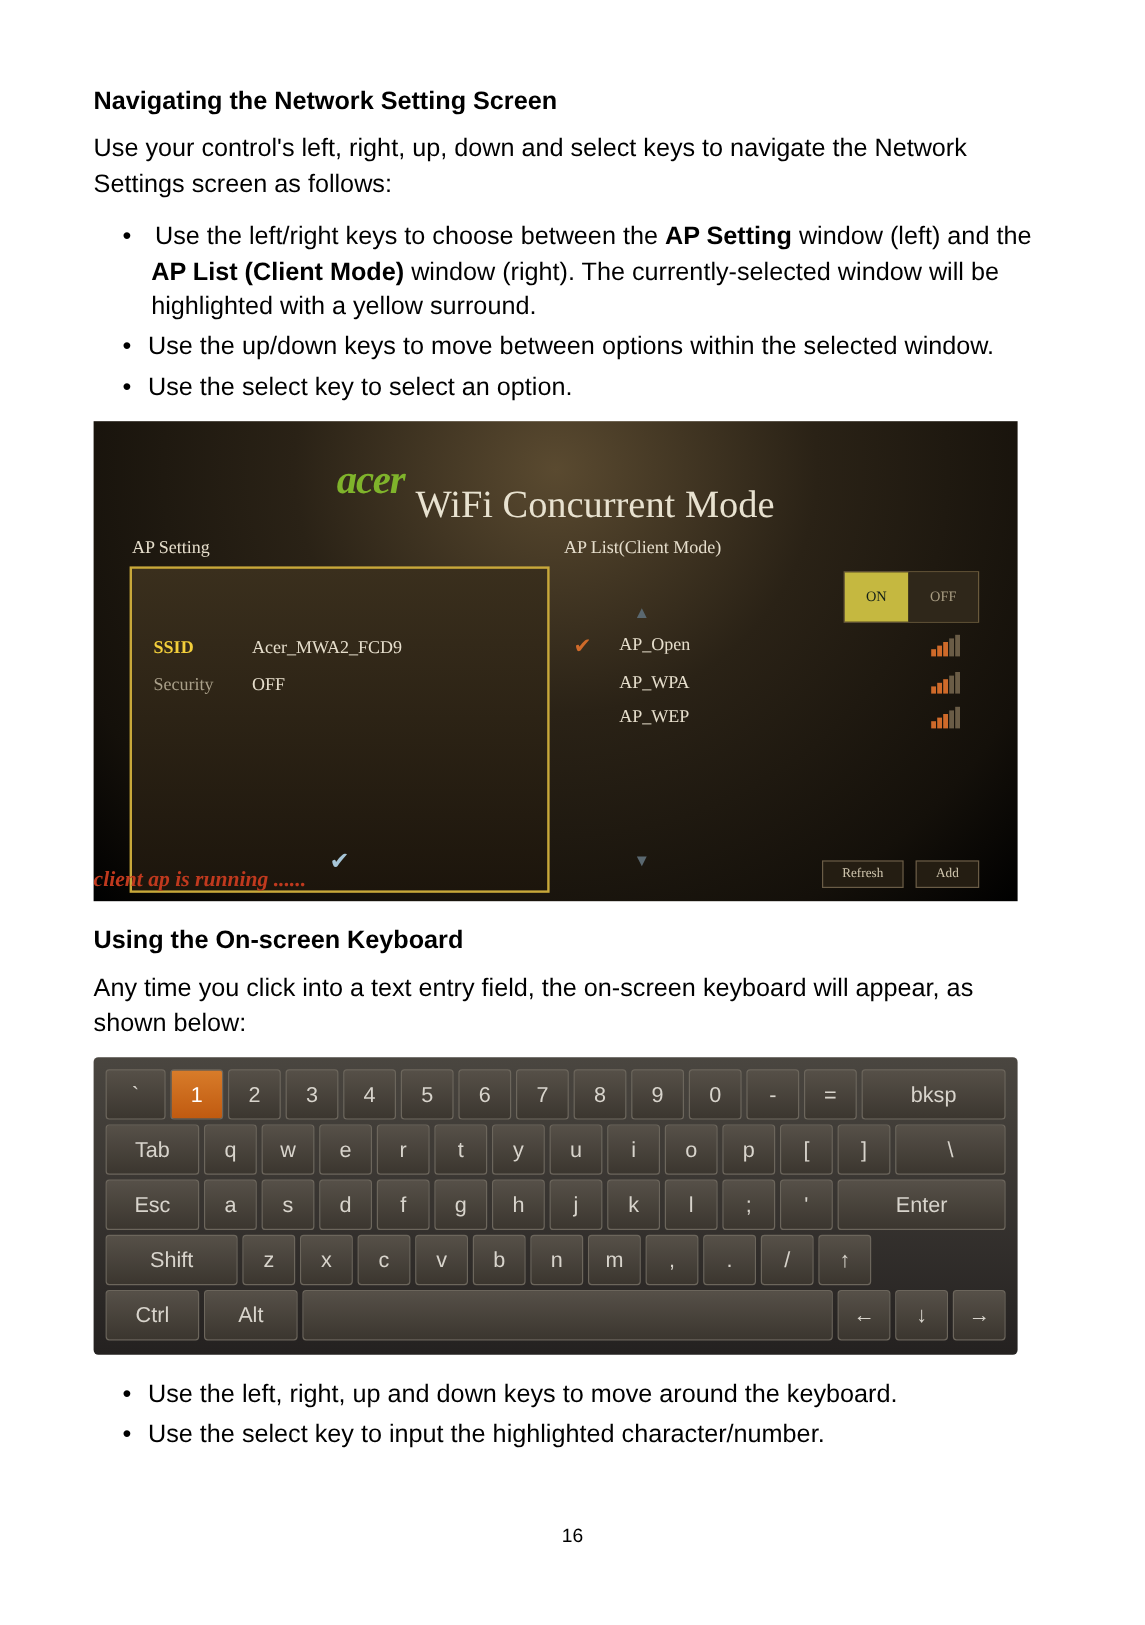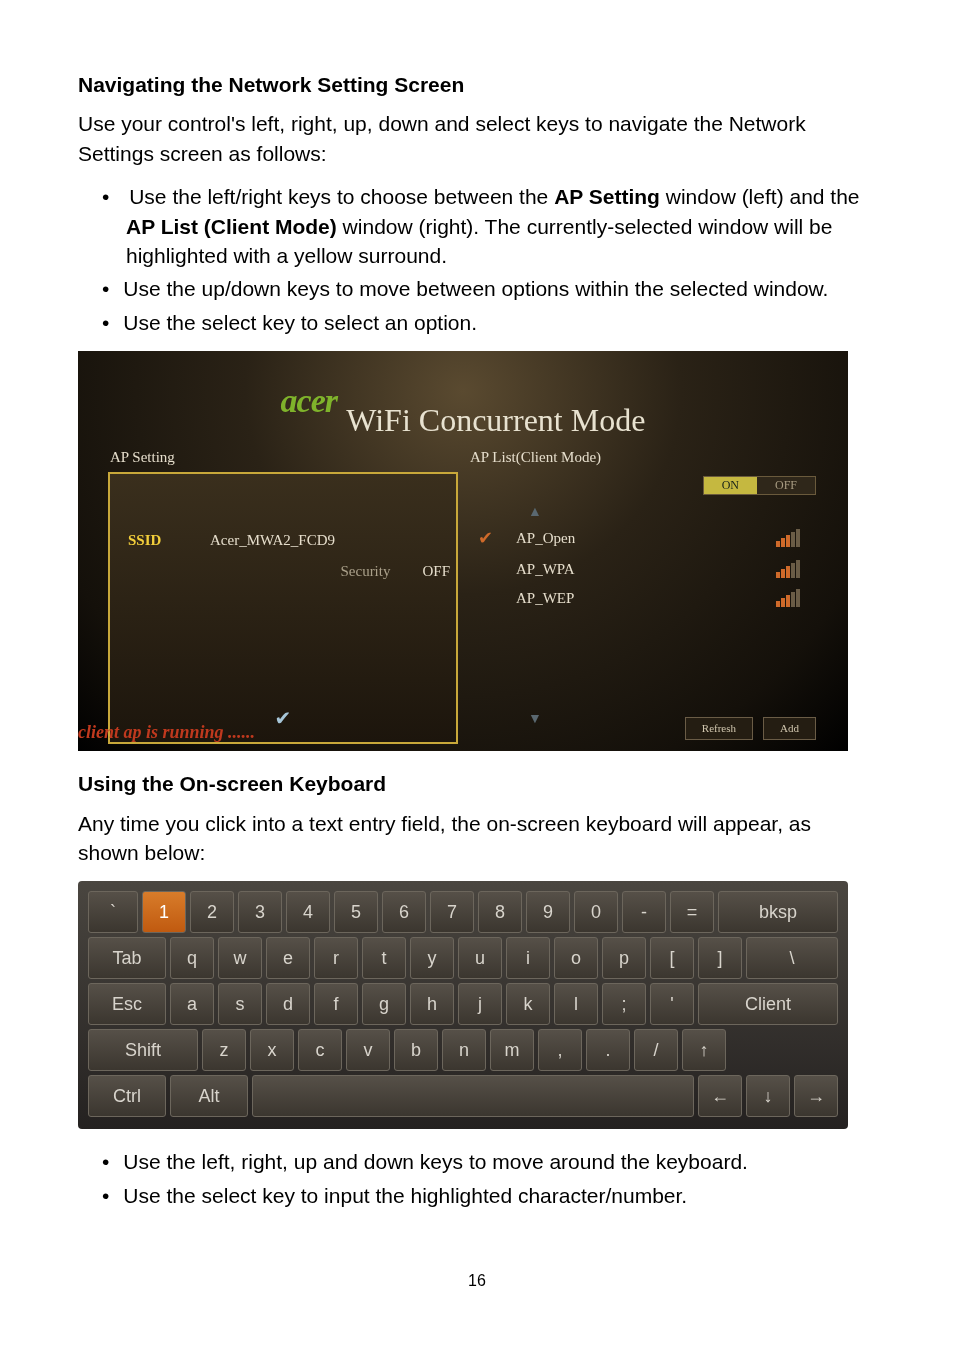--- a/index.html
+++ b/index.html
@@ -37,33 +37,33 @@
   .wifi-panels { display:flex; padding: 0 30px; gap: 10px; margin-top:0px;}
   .wifi-panel { flex:1; position:relative; }
   .wifi-panel-hdr { font-size:15px; color:#e6decc; font-family:"Times New Roman",serif; padding:4px 2px; }
   .wifi-left-box {
     border:2px solid #c8a83a;
     height: 272px;
     background: linear-gradient(#3a2f1d,#1c150c);
     position:relative;
   }
   .wifi-ssid-row { padding: 56px 18px 4px 18px; display:flex; }
-  .wifi-sec-row { padding: 6px 6px; display:flex;justify-content:flex-end; }
+  .wifi-sec-row { padding: 6px 18px; display:flex; }
   .wifi-lbl { width:82px; font-family:"Times New Roman",serif; font-size:15px; }
   .ssid-lbl { color:#f3cf3b; font-weight:bold; }
   .sec-lbl { color:#aaa08a; }
   .wifi-val { color:#e6decc; font-family:"Times New Roman",serif; font-size:15px; }
   .wifi-chev-down {
     position:absolute; bottom:10px; left:50%; transform:translateX(-50%);
     color:#a7c6d8; font-size:20px;
   }
 
   .wifi-right-box { height:272px; position:relative; }
   .onoff { position:absolute; top:4px; right:2px; display:flex; border:1px solid #6a5a3c; }
-  .onoff div { font-size:12px; font-family:"Times New Roman",serif; padding:0 18px; }
+  .onoff div { font-size:12px; font-family:"Times New Roman",serif; padding:12px 18px; }
   .on-btn { background:#c5b840; color:#142018; }
   .off-btn { background:#2f271a; color:#a89c82; }
   .ap-list { position:absolute; top:30px; left:10px; right:2px; }
   .ap-scroll-up, .ap-scroll-dn { color:#5a6870; font-size:14px; text-align:left; padding-left:50px;}
   .ap-scroll-dn { margin-top: 96px; padding-left:50px;}
   .ap-row { display:flex; align-items:center; font-size:15px; font-family:"Times New Roman",serif; padding:4px 0;}
   .ap-chk { width:24px; color:#cf6a2a; font-size:18px; }
   .ap-name { flex:1; color:#e6decc; padding-left:14px;}
   .ap-sig { width:40px; display:flex; align-items:flex-end; gap:1px; }
   .sbar { width:4px; background:#cf6a2a; }
@@ -231,21 +231,21 @@
     <div class="key w44">s</div>
     <div class="key w44">d</div>
     <div class="key w44">f</div>
     <div class="key w44">g</div>
     <div class="key w44">h</div>
     <div class="key w44">j</div>
     <div class="key w44">k</div>
     <div class="key w44">l</div>
     <div class="key w44">;</div>
     <div class="key w44">'</div>
-    <div class="key" style="flex:1">Client</div>
+    <div class="key" style="flex:1">Enter</div>
   </div>
   <div class="krow">
     <div class="key w110">Shift</div>
     <div class="key w44">z</div>
     <div class="key w44">x</div>
     <div class="key w44">c</div>
     <div class="key w44">v</div>
     <div class="key w44">b</div>
     <div class="key w44">n</div>
     <div class="key w44">m</div>

